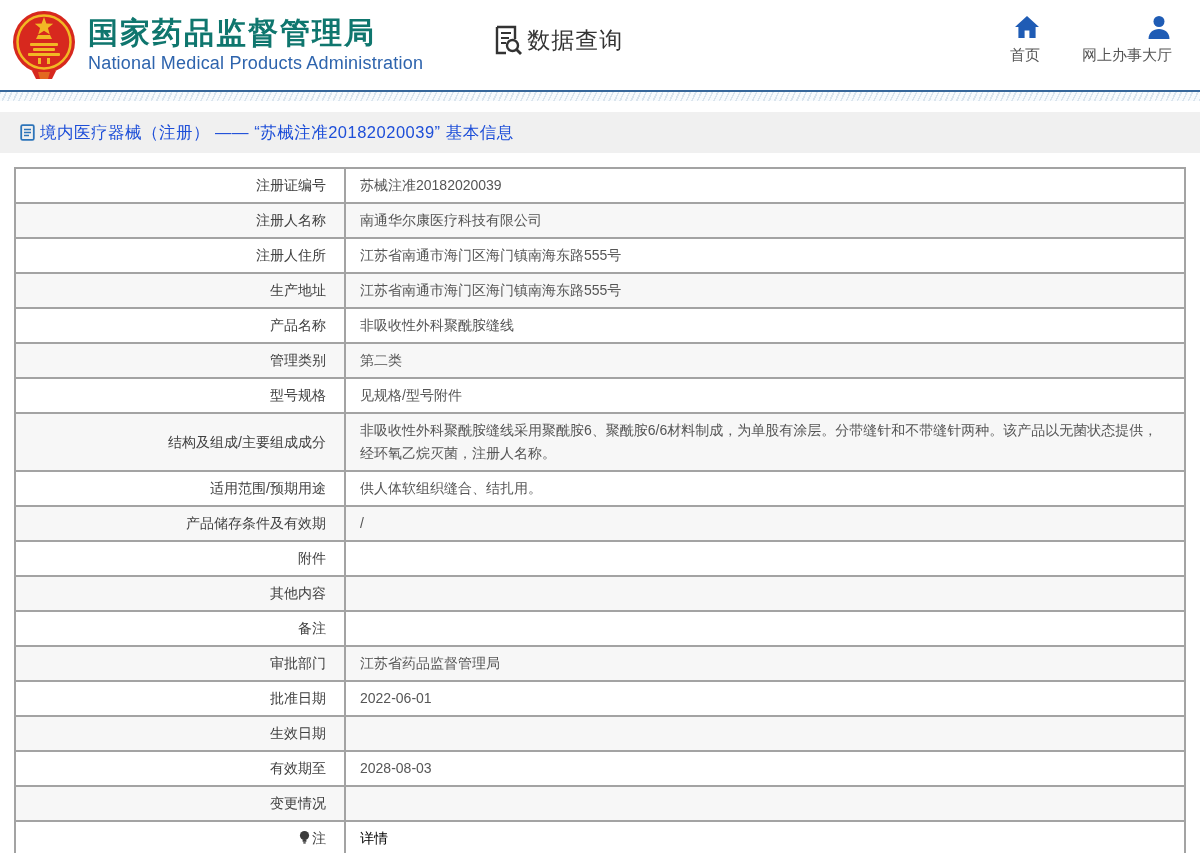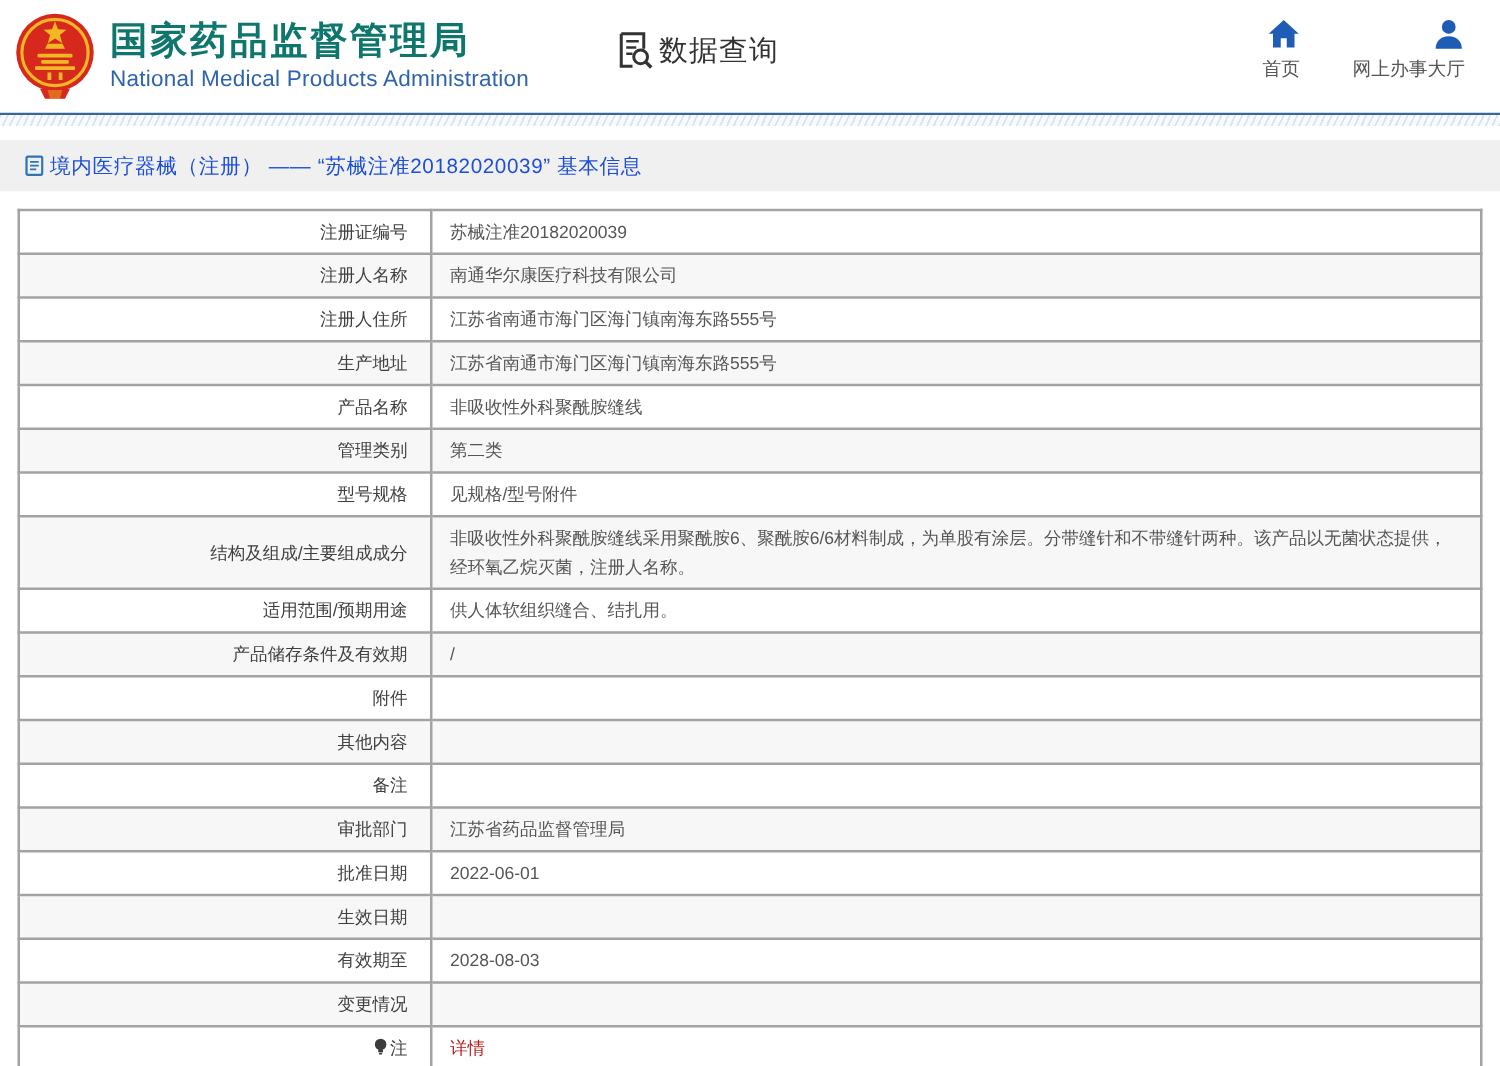--- a/index.html
+++ b/index.html
@@ -33,21 +33,21 @@
   .titlebar .title-text { font-size:16.5px; color:#1d4ed8; letter-spacing:0.5px; }
 
   
   .table-wrap { margin:14px 14px 12px 14px; }
   table.info { width:100%; border-collapse:collapse; border:1px solid #e0e0e0; }
   table.info tr { background:#ffffff; }
   table.info tr:nth-child(even) { background:#f7f7f7; }
   table.info td { border:2px solid #a3a3a3; font-size:14px; line-height:23px; padding:5px 0; vertical-align:middle; }
   td.cell-label { width:330px; text-align:right; padding-right:18px !important; color:#404040; white-space:nowrap; }
   td.cell-value { text-align:left; padding-left:14px !important; padding-right:22px !important; color:#555; }
-  td.cell-value a { color:#b91c1c; text-decoration:none; cursor:pointer; }
+  td.cell-value a { color:#000000; text-decoration:none; cursor:pointer; }
   .bulb-icon { display:inline-block; width:11px; height:15px; margin-right:2px; vertical-align:-2px; }
 </style>
 </head>
 <body>
 
 <div class="header">
   <div class="logo-wrap">
 
     <svg class="emblem" viewBox="0 0 64 72">
       <circle cx="32" cy="33" r="31" fill="#d7281e"></circle>

